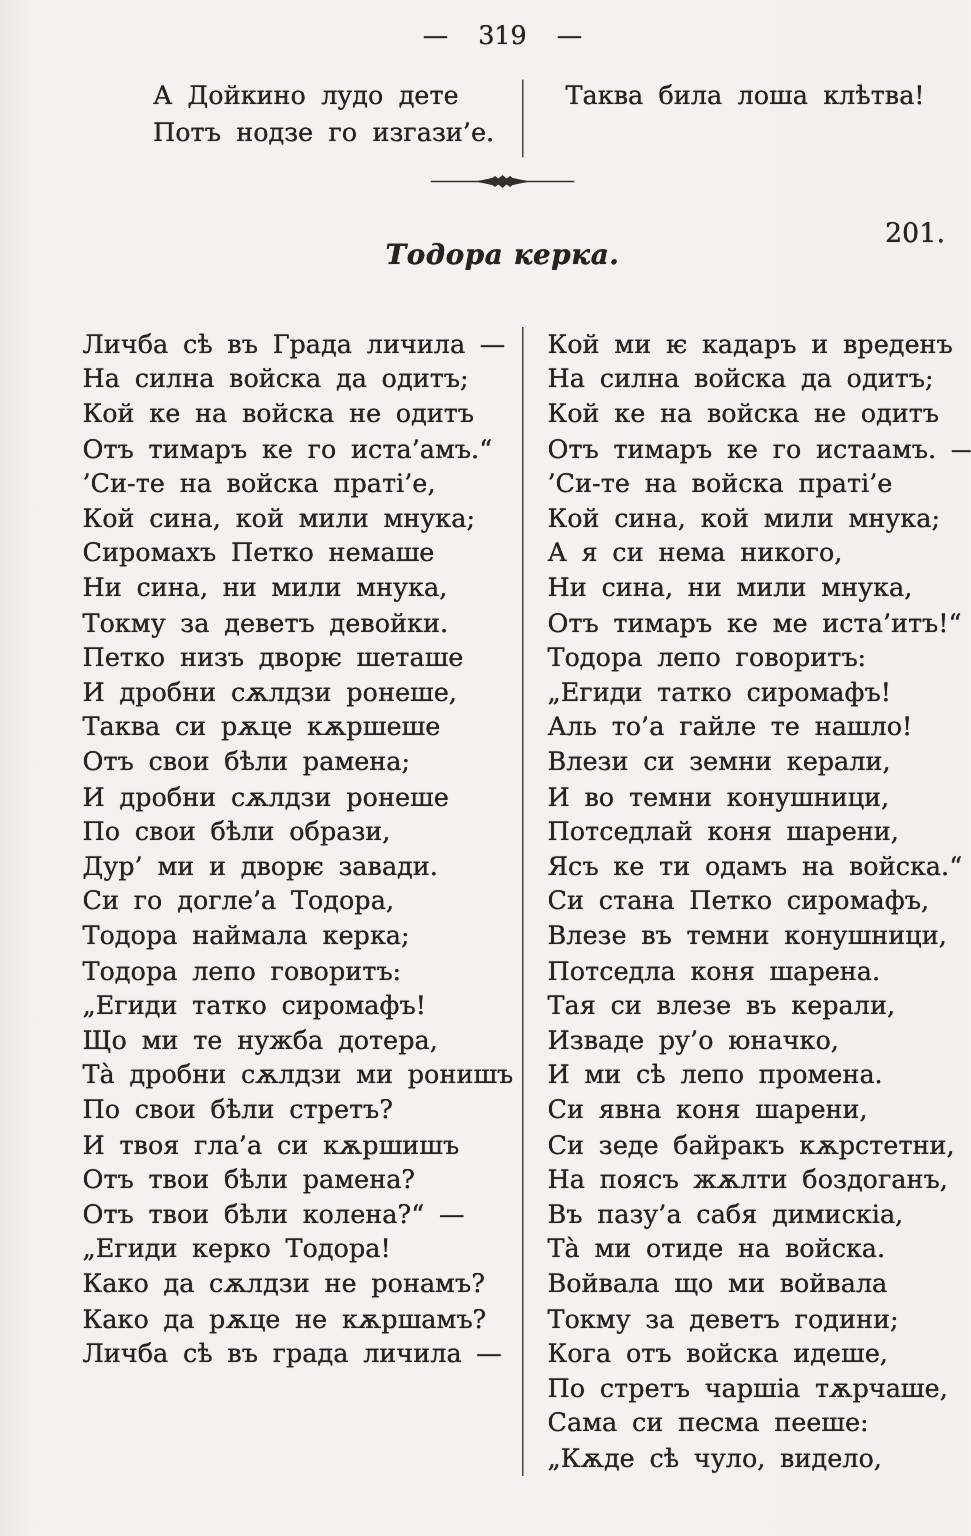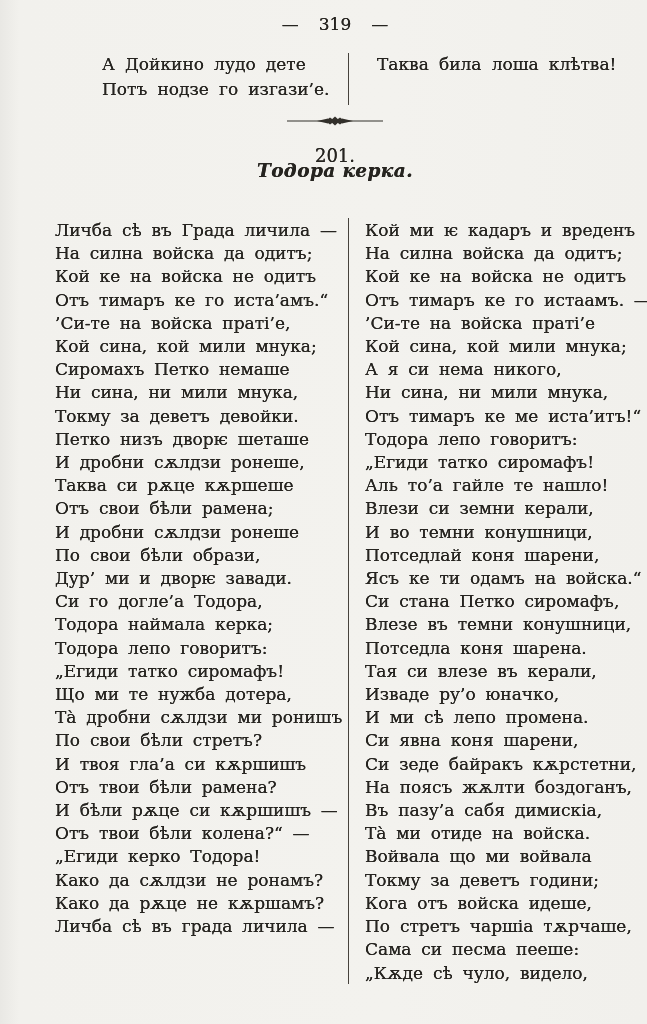--- a/index.html
+++ b/index.html
@@ -28,21 +28,21 @@
     font-size: 17px; line-height: 25px; word-spacing: 0.28em; white-space: nowrap;
   }
   .vrule { position: absolute; width: 1.4px; background: #46423c; }
   .vrule.top  { left: 348px; top: 53px;  height: 52px; }
   .vrule.main { left: 348px; top: 218px; height: 766px; }
 
   .ornament { position: absolute; left: 40px; top: 113px; width: 590px; text-align: center; }
 
   .song-number {
     position: absolute; left: 40px; top: 145px; width: 590px;
-    text-align: center; font-size: 18px;
+    text-align: right; font-size: 18px;
   }
   .song-title {
     position: absolute; left: 40px; top: 160px; width: 590px;
     text-align: center; font-size: 18.5px; font-weight: bold; font-style: italic;
     letter-spacing: 0.4px;
   }
 
   .verse-left  { position: absolute; left: 55px;  top: 219px; }
   .verse-right { position: absolute; left: 365px; top: 219px; }
   .verse-left .line, .verse-right .line {
@@ -105,21 +105,20 @@
       <div class="line">Дур’ ми и дворѥ завади.</div>
       <div class="line">Си го догле’а Тодора,</div>
       <div class="line">Тодора наймала керка;</div>
       <div class="line">Тодора лепо говоритъ:</div>
       <div class="line">„Егиди татко сиромафъ!</div>
       <div class="line">Що ми те нужба дотера,</div>
       <div class="line">Та̀ дробни сѫлдзи ми ронишъ</div>
       <div class="line">По свои бѣли стретъ?</div>
       <div class="line">И твоя гла’а си кѫршишъ</div>
       <div class="line">Отъ твои бѣли рамена?</div>
-      <div class="line">И бѣли рѫце си кѫршишъ —</div>
       <div class="line">Отъ твои бѣли колена?“ —</div>
       <div class="line">„Егиди керко Тодора!</div>
       <div class="line">Како да сѫлдзи не ронамъ?</div>
       <div class="line">Како да рѫце не кѫршамъ?</div>
       <div class="line">Личба сѣ въ града личила —</div>
     </div>
 
   <div class="vrule main"></div>
 
   <div class="verse-right txt">

